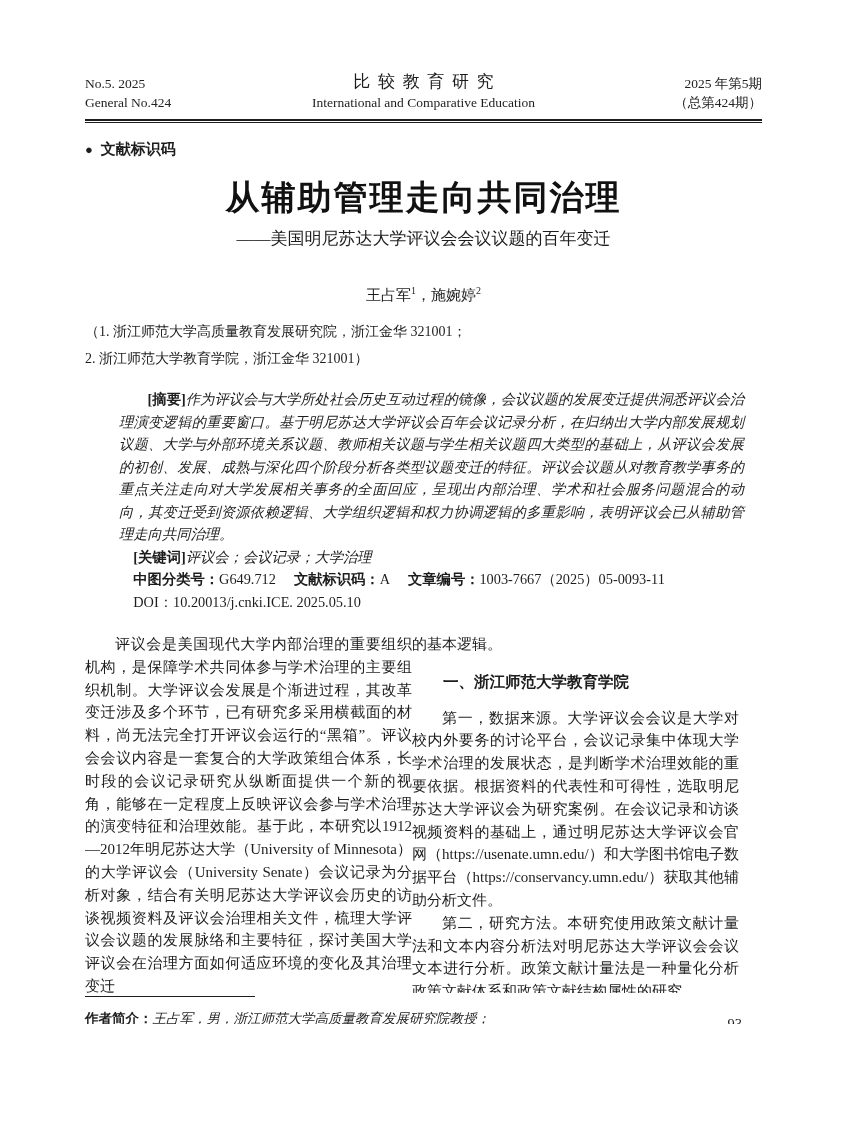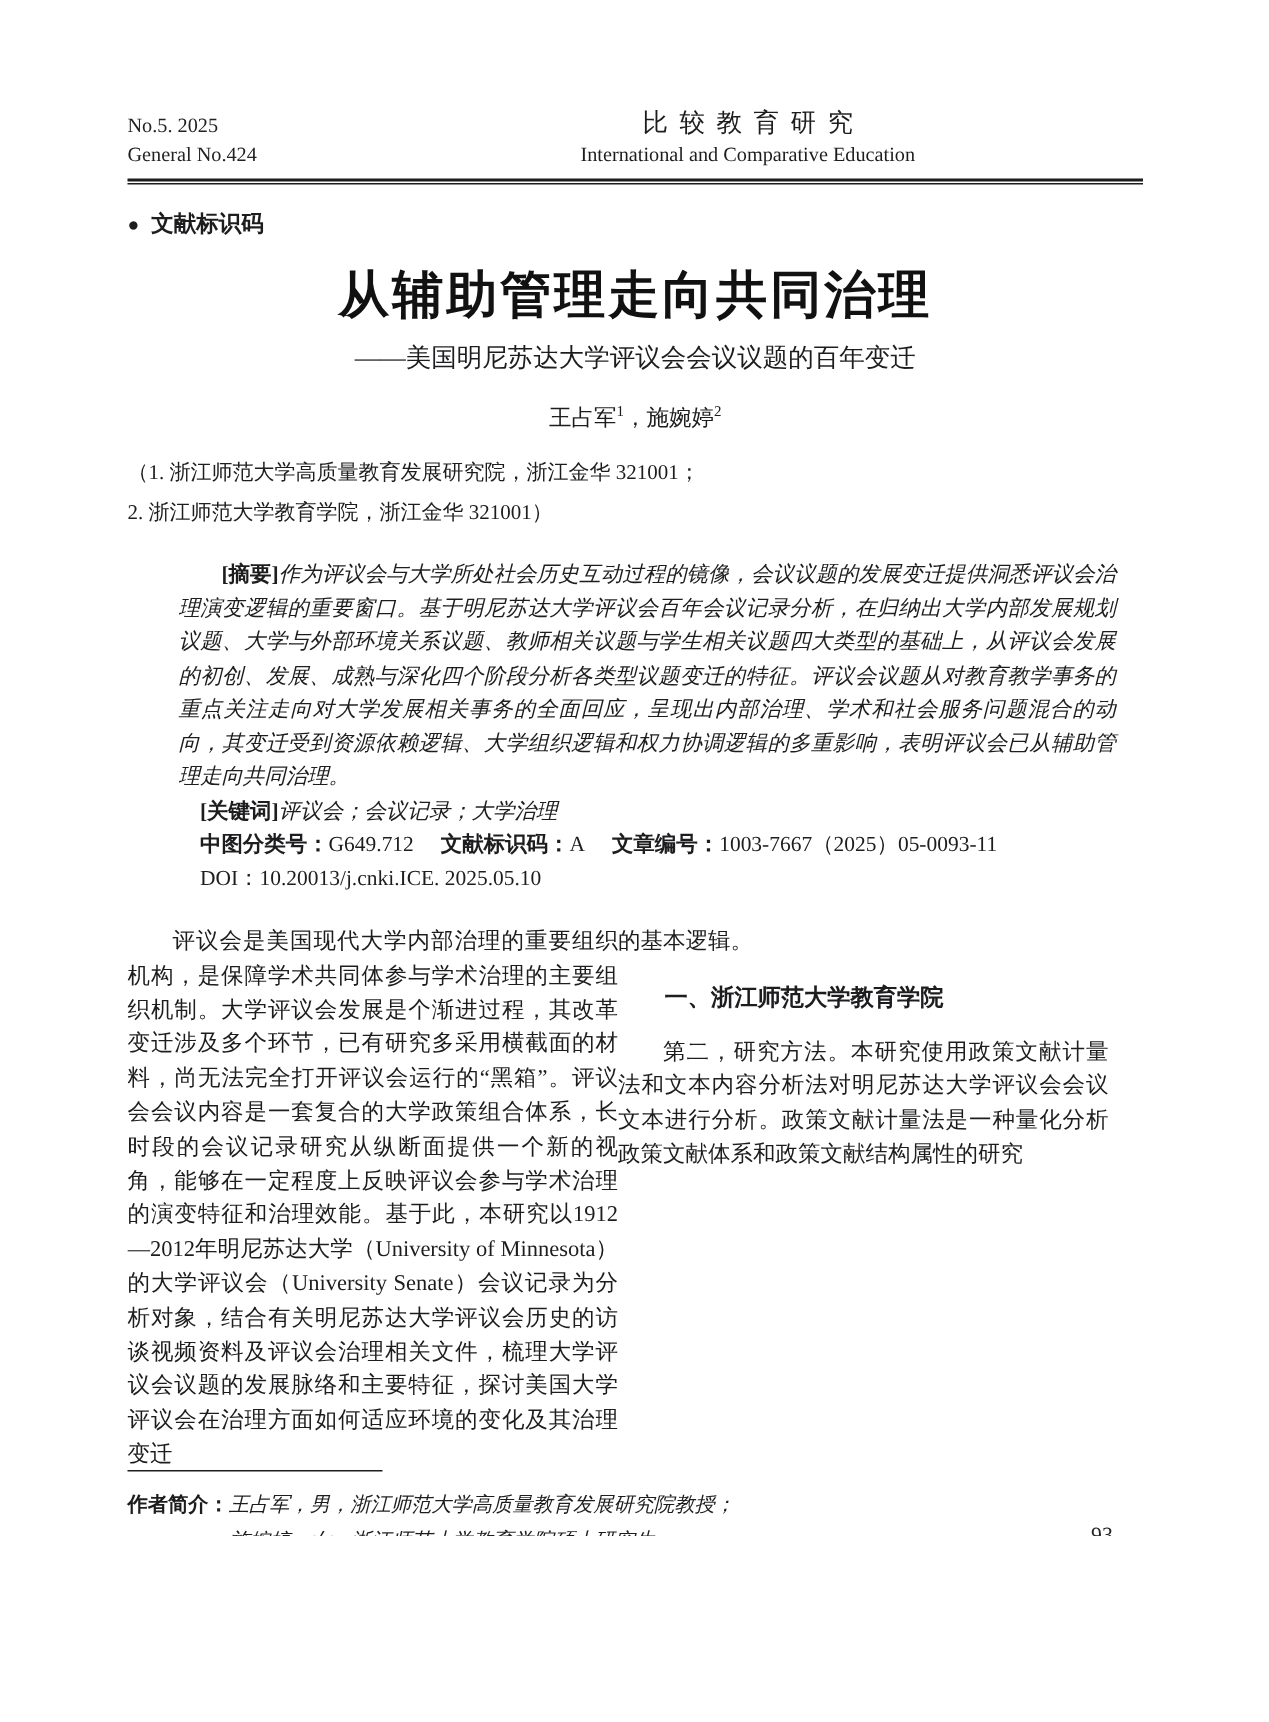--- a/index.html
+++ b/index.html
@@ -25,21 +25,21 @@
   .section-tag { margin-top: 17px; display: flex; align-items: center; gap: 8px;
     font-family: "Liberation Sans", "DejaVu Sans", sans-serif; font-weight: bold; font-size: 15px; }
   .section-tag .dot { font-size: 13px; line-height: 1; }
   
   h1.article-title {
     margin-top: 17px; text-align: center;
     font-family: "Liberation Sans", "DejaVu Sans", sans-serif;
     font-size: 34px; font-weight: bold; letter-spacing: 2px; line-height: 42px; color: #111;
   }
   .article-subtitle { margin-top: 9px; text-align: center; font-size: 17px; line-height: 24px; color: #1d1d1f; }
-  .authors { margin-top: 13px; text-align: center; font-size: 15px; line-height: 21px; }
+  .authors { margin-top: 29px; text-align: center; font-size: 15px; line-height: 21px; }
   .authors sup { font-size: 10px; }
   .affiliations { margin-top: 12px; text-align: left; font-size: 14px; line-height: 27px; }
   
   .abstract-block { margin-top: 16px; padding: 0 18px 0 34px; font-size: 14.3px; line-height: 22.5px; }
   .abstract-block p { text-align: justify; }
   .abstract-body { font-style: italic; }
   .abstract-p { text-indent: 2em; }
   .kw-p, .meta-p, .doi-p { text-indent: 1em; }
   .blabel { font-family: Liberation Serif, serif; font-weight: bold; font-style: normal; }
   .meta-p .val { margin-right: 18px; }
@@ -70,20 +70,24 @@
 
   <header class="masthead">
     <div class="mh-left">
       <div>No.5. 2025</div>
       <div>General No.424</div>
     </div>
     <div class="mh-center">
       <div class="cn">比较教育研究</div>
       <div class="en">International and Comparative Education</div>
     </div>
+    <div class="mh-right">
+      <div>2025 年第5期</div>
+      <div>（总第424期）</div>
+    </div>
   </header>
 
   <div class="rule-double"></div>
 
   <div class="section-tag">
     <span class="dot">●</span>
     <span>文献标识码</span>
   </div>
 
   <h1 class="article-title">从辅助管理走向共同治理</h1>
@@ -105,20 +109,21 @@
     <p class="doi-p"><span>DOI：</span><span>10.20013/j.cnki.ICE. 2025.05.10</span></p>
   </div>
 
   <div class="columns">
     <div class="col">
       <p class="indent">评议会是美国现代大学内部治理的重要组织机构，是保障学术共同体参与学术治理的主要组织机制。大学评议会发展是个渐进过程，其改革变迁涉及多个环节，已有研究多采用横截面的材料，尚无法完全打开评议会运行的“黑箱”。评议会会议内容是一套复合的大学政策组合体系，长时段的会议记录研究从纵断面提供一个新的视角，能够在一定程度上反映评议会参与学术治理的演变特征和治理效能。基于此，本研究以1912—2012年明尼苏达大学（University of Minnesota）的大学评议会（University Senate）会议记录为分析对象，结合有关明尼苏达大学评议会历史的访谈视频资料及评议会治理相关文件，梳理大学评议会议题的发展脉络和主要特征，探讨美国大学评议会在治理方面如何适应环境的变化及其治理变迁</p>
     </div>
     <div class="col">
       <p>的基本逻辑。</p>
       <h3 class="body-heading">一、浙江师范大学教育学院</h3>
+      <p class="indent">第一，数据来源。大学评议会会议是大学对校内外要务的讨论平台，会议记录集中体现大学学术治理的发展状态，是判断学术治理效能的重要依据。根据资料的代表性和可得性，选取明尼苏达大学评议会为研究案例。在会议记录和访谈视频资料的基础上，通过明尼苏达大学评议会官网（https://usenate.umn.edu/）和大学图书馆电子数据平台（https://conservancy.umn.edu/）获取其他辅助分析文件。</p>
       <p class="indent">第二，研究方法。本研究使用政策文献计量法和文本内容分析法对明尼苏达大学评议会会议文本进行分析。政策文献计量法是一种量化分析政策文献体系和政策文献结构属性的研究</p>
     </div>
   </div>
 
   <div class="footnote">
     <div class="fn-rule"></div>
     <div class="fn-line"><span class="blabel">作者简介：</span><span>王占军，男，浙江师范大学高质量教育发展研究院教授；</span></div>
     <div class="fn-line fn-line2">施婉婷，女，浙江师范大学教育学院硕士研究生。</div>
   </div>
 

